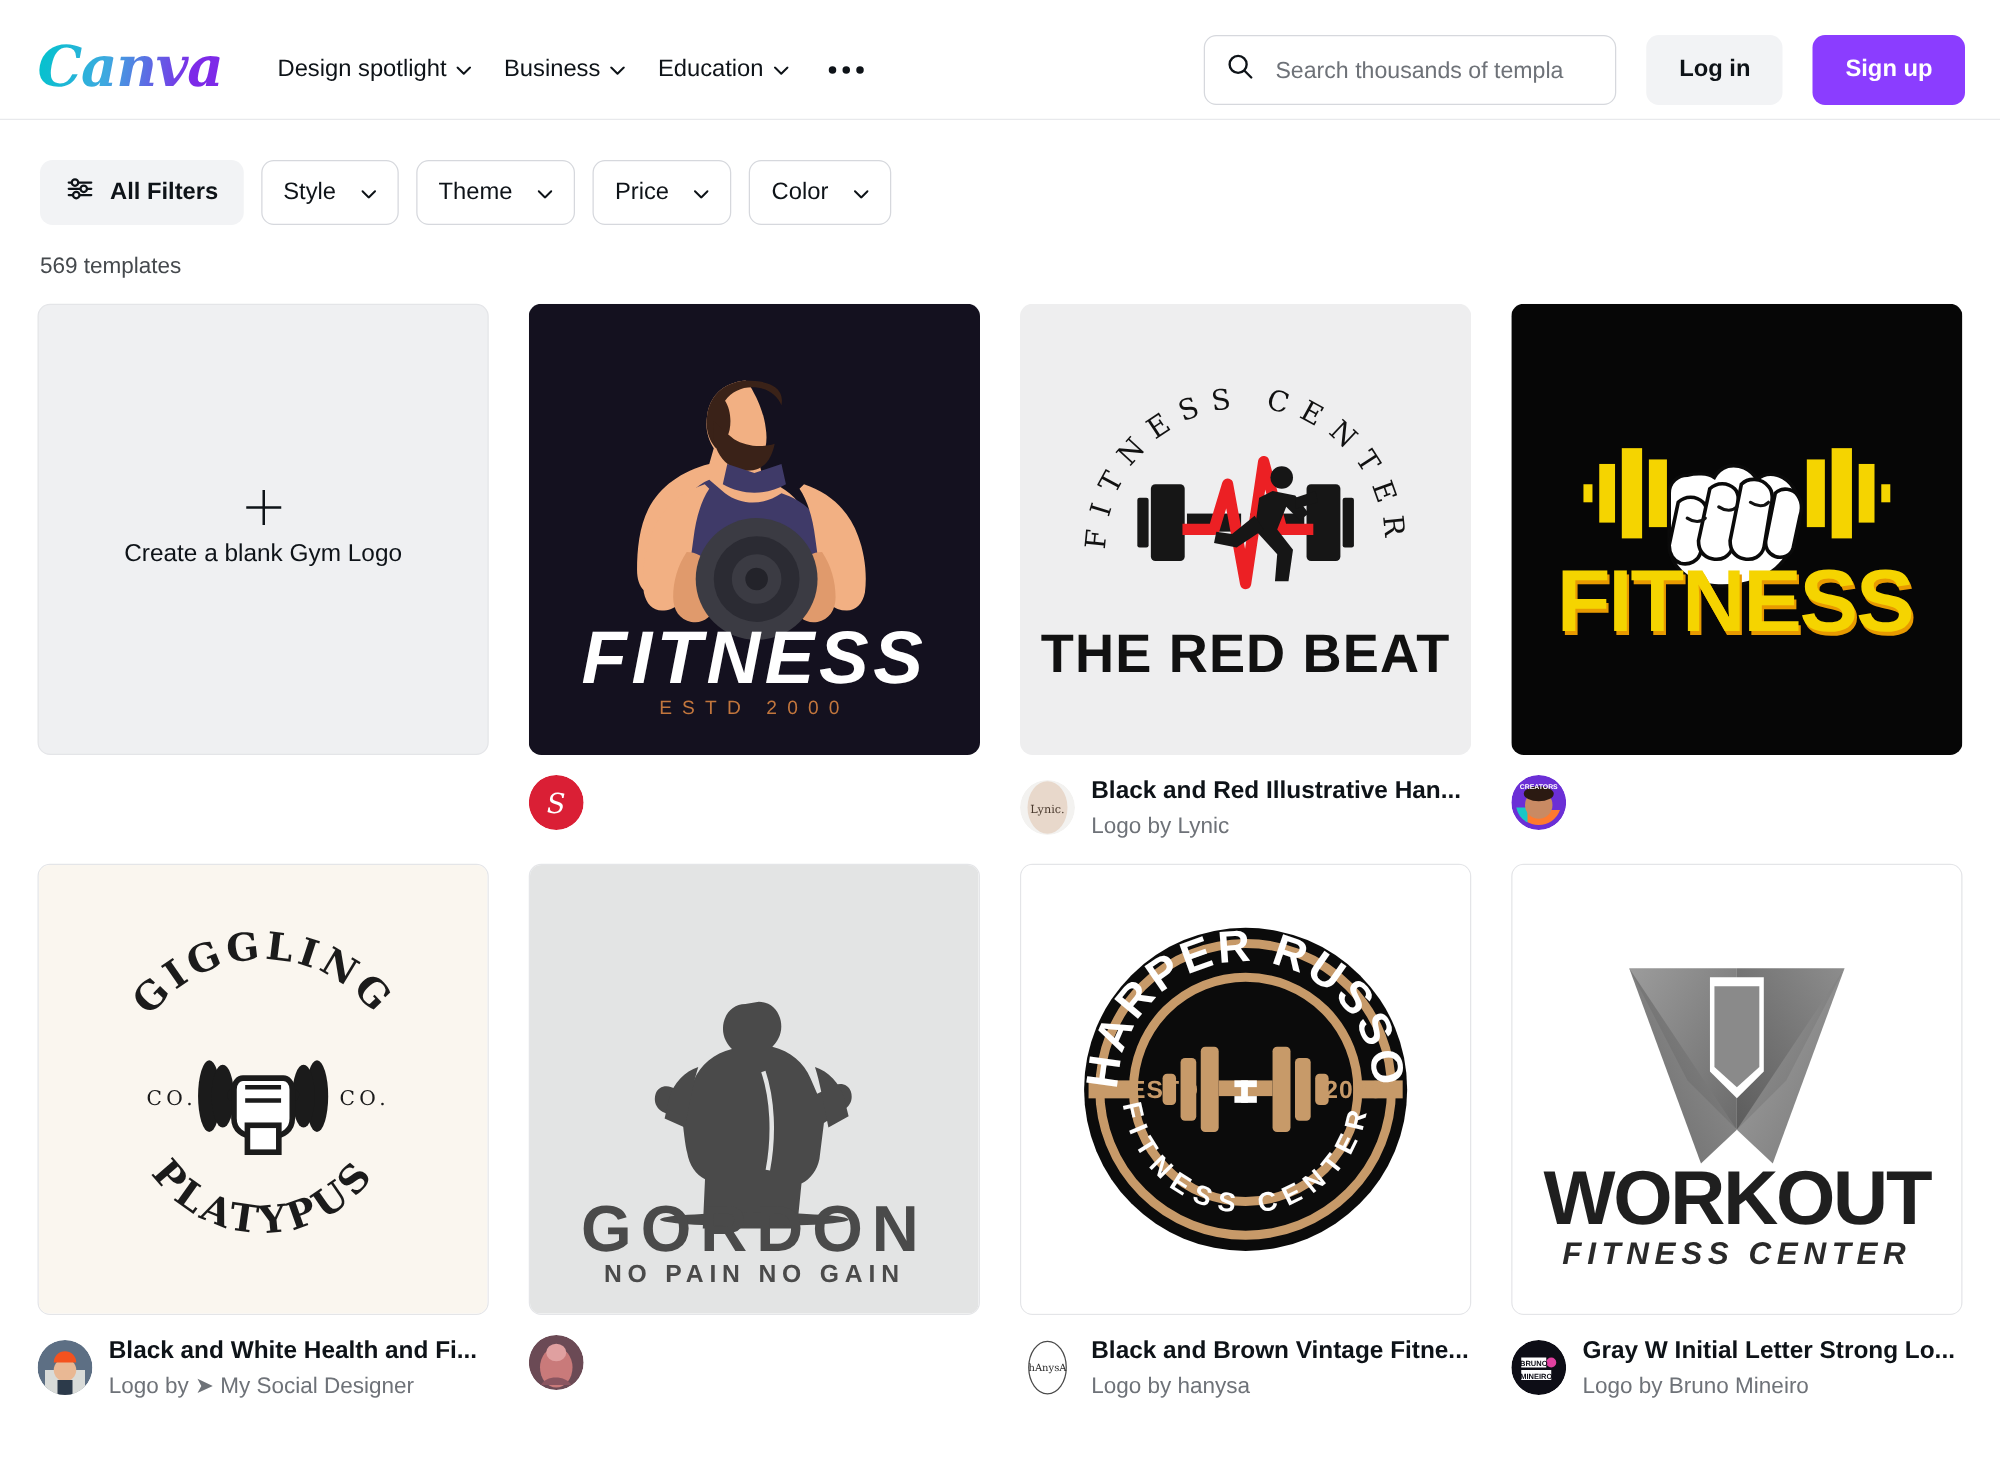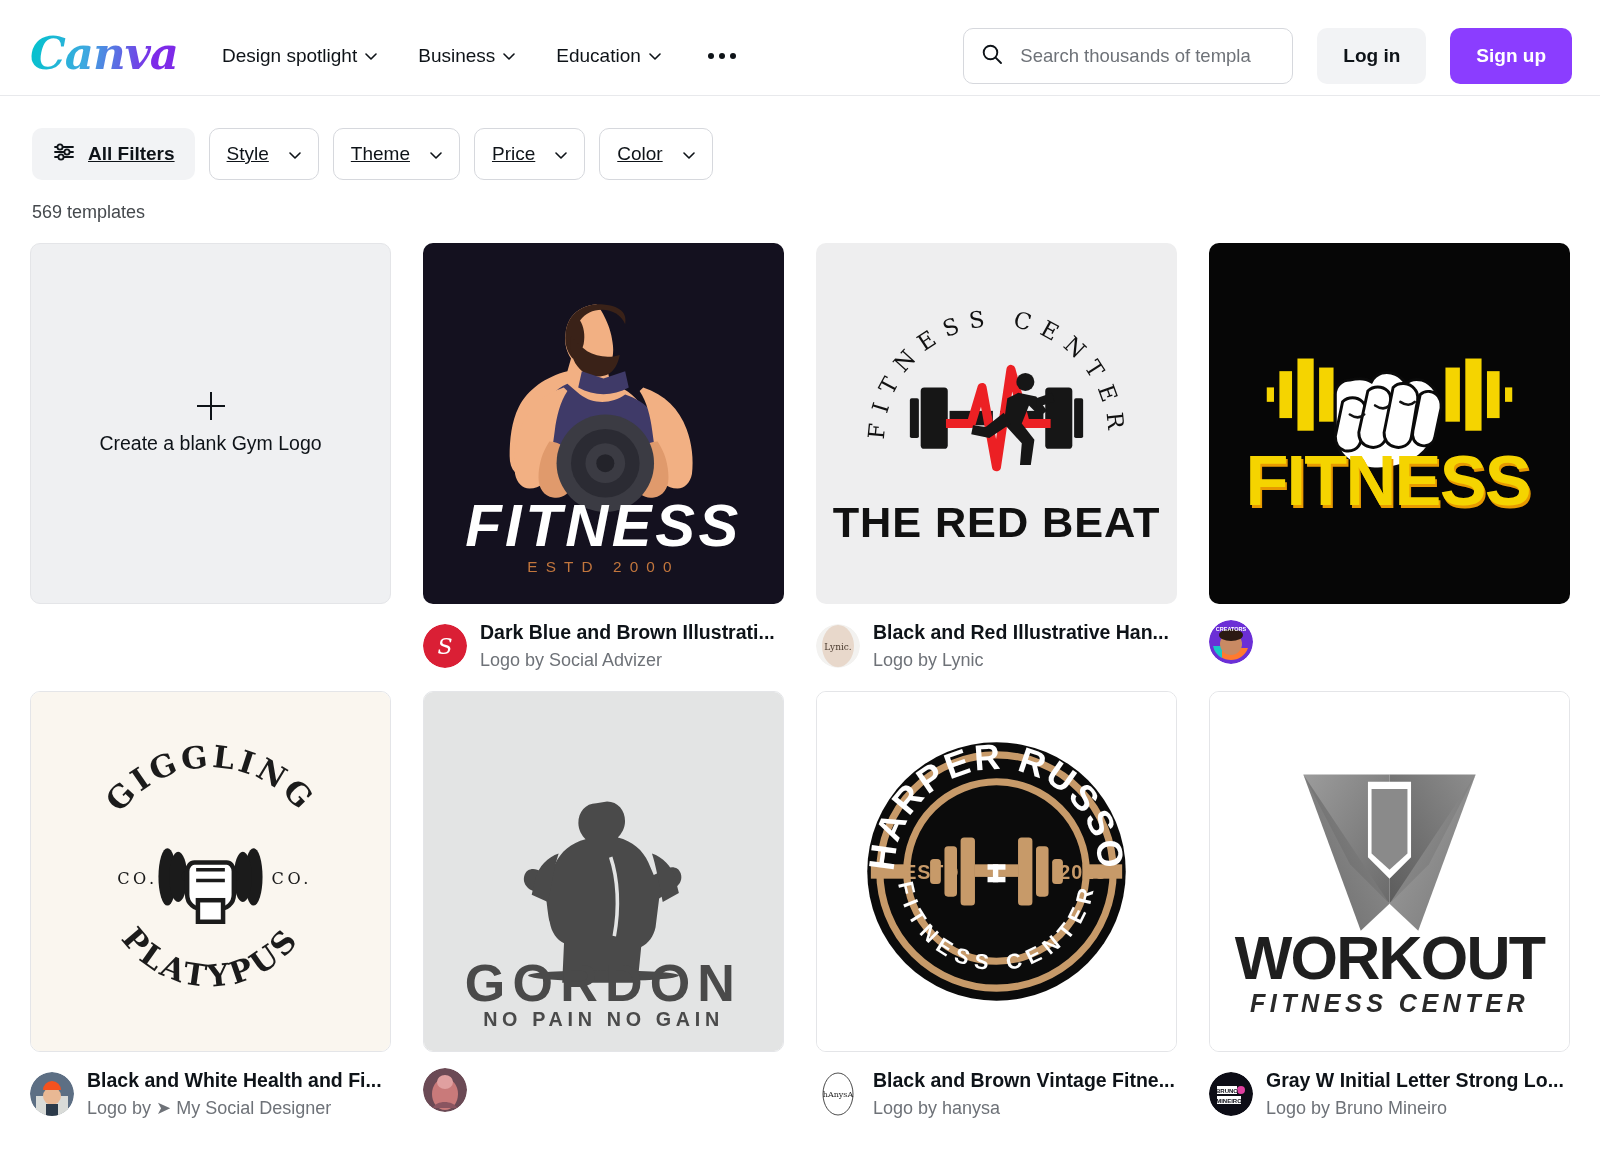--- a/index.html
+++ b/index.html
@@ -29,21 +29,21 @@
     font-weight: 700;
     letter-spacing: -1px;
     background: linear-gradient(100deg, #00c4cc 0%, #3ea9e0 38%, #7d2ae8 82%);
     -webkit-background-clip: text;
     background-clip: text;
     color: transparent;
     margin-right: 44px;
     line-height: 1;
     padding-bottom: 5px;
   }
-  .nav { display: flex; align-items: center; gap: 41px; }
+  .nav { display: flex; align-items: center; gap: 26px; }
   .nav-item {
     display: flex; align-items: center; gap: 8px;
     font-size: 19px; font-weight: 500; color: #0e1318;
     cursor: pointer; white-space: nowrap;
   }
   .chev {
     width: 12px; height: 7px; display: inline-block; position: relative; top: 1px;
   }
   .chev svg { display: block; }
   .dots {
@@ -80,21 +80,20 @@
     background: #8b3dff; border: none; cursor: pointer;
     font-size: 19px; font-weight: 700; color: #fff;
     font-family: "Liberation Sans", sans-serif;
     display: flex; align-items: center;
   }
 
   
   .filters {
     display: flex; align-items: center; gap: 14px;
     padding: 32px 0 0 32px;
-    text-decoration: underline;
   }
   .all-filters {
     height: 52px; padding: 0 20px; border-radius: 10px;
     background: #f2f3f5; border: none; cursor: pointer;
     display: flex; align-items: center; gap: 12px;
     font-size: 19px; font-weight: 700; color: #0e1318;
     font-family: "Liberation Sans", sans-serif;
   }
   .pill {
     height: 52px; padding: 0 17px; border-radius: 10px;
@@ -293,24 +292,20 @@
         <text x="100" y="168" text-anchor="middle" fill="#ffffff" font-family="Liberation Sans, sans-serif" font-size="33" font-weight="bold" font-style="italic" letter-spacing="2">FITNESS</text>
         <text x="100" y="182" text-anchor="middle" fill="#c2763d" font-family="Liberation Sans, sans-serif" font-size="8.5" letter-spacing="4.5">ESTD 2000</text>
       </svg>
     </div>
     <div class="meta">
       <div class="avatar">
         <svg width="44" height="44" viewBox="0 0 44 44">
           <circle cx="22" cy="22" r="22" fill="#da1f35"></circle>
           <text x="22" y="30" text-anchor="middle" fill="#ffffff" font-family="DejaVu Serif, serif" font-size="22" font-style="italic">S</text>
         </svg>
-      </div>
-      <div class="meta-text">
-        <div class="tpl-title">Dark Blue and Brown Illustrati...</div>
-        <div class="tpl-author">Logo by Social Advizer</div>
       </div>
     </div>
   </div>
 
   <div class="cell">
     <div class="thumb">
       <svg class="art" viewBox="0 0 200 200">
         <rect width="200" height="200" fill="#eeeeef"></rect>
         <defs>
           <path id="arcTop" d="M 38 108 A 62 62 0 0 1 162 108"></path>

